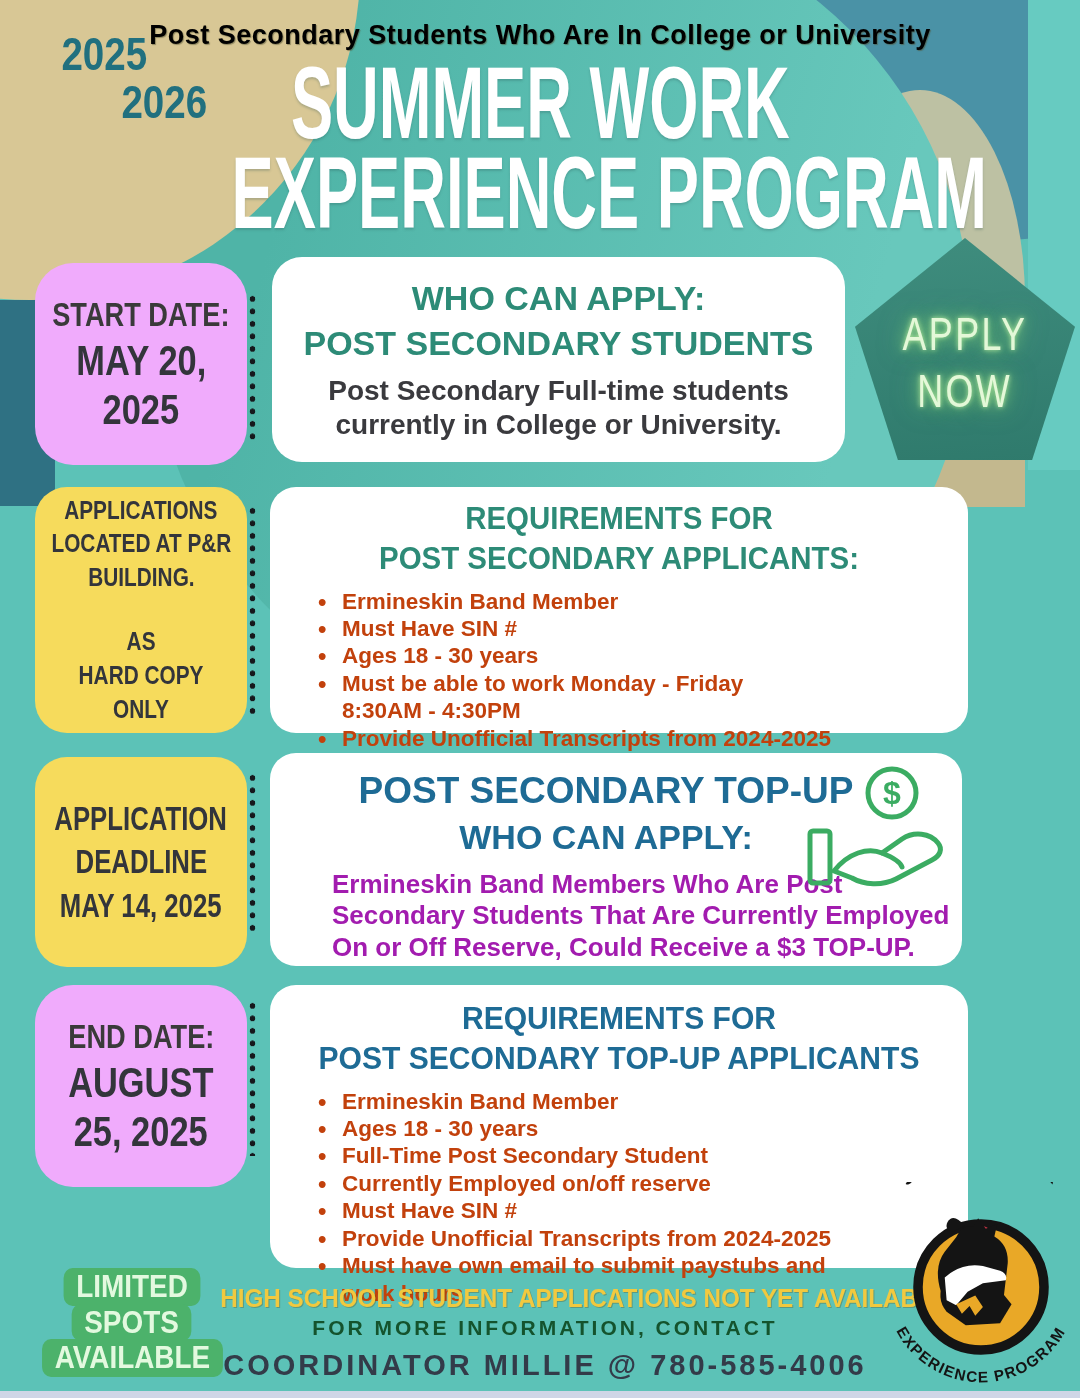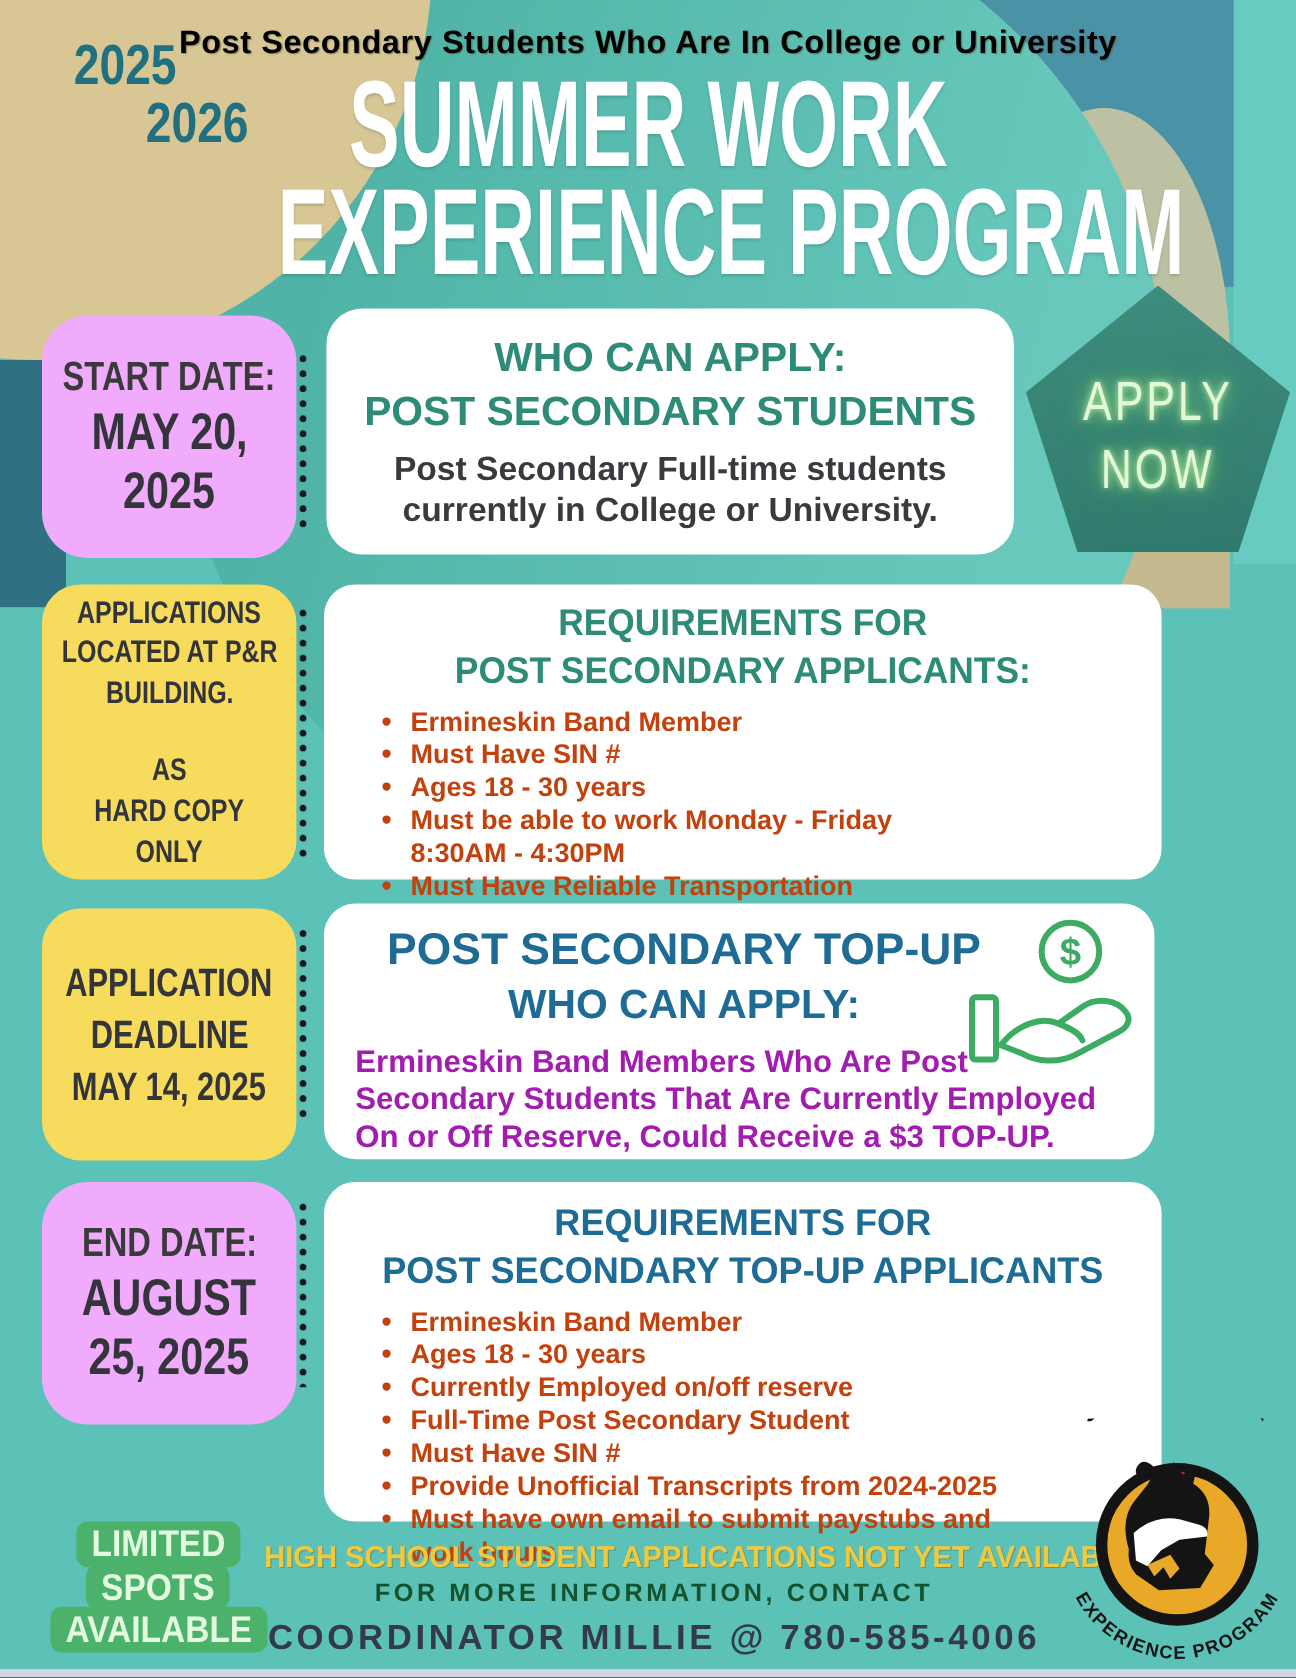--- a/index.html
+++ b/index.html
@@ -60,21 +60,21 @@
   .dots{z-index:1;left:249px;width:7px;
     background-image:radial-gradient(circle at 3.5px 6px,#16181C 2.6px,rgba(0,0,0,0) 3.1px);
     background-size:7px 12.5px;background-repeat:repeat-y;}
   .dots1{top:293px;height:152px;} .dots2{top:505px;height:212px;}
   .dots3{top:772px;height:160px;} .dots4{top:1000px;height:156px;}
   
   .card{z-index:2;background:#FFFFFF;box-sizing:border-box;}
   .cardA{left:272px;top:257px;width:573px;height:205px;border-radius:30px;
     display:flex;flex-direction:column;align-items:center;justify-content:center;gap:2px;}
   .cardB{left:270px;top:487px;width:698px;height:246px;border-radius:26px;padding-top:12px;}
-  .cardC{left:270px;top:753px;width:692px;height:213px;border-radius:26px;padding-top:14px;position:absolute;}
+  .cardC{left:270px;top:753px;width:692px;height:213px;border-radius:26px;padding-top:14px;position:absolute;padding-left:36px;}
   .cardD{left:270px;top:985px;width:698px;height:283px;border-radius:26px;padding-top:14px;}
   .h-teal{color:#2D8B77;font-size:34px;font-weight:800;line-height:1.25;text-align:center;}
   .h-tealB{color:#2D8B77;font-size:31px;font-weight:800;line-height:1.3;text-align:center;transform:scaleX(.95);}
   .h-blue{color:#1E6B95;font-weight:800;text-align:center;line-height:1.3;}
   .h-blue.c1{font-size:37px;} .h-blue.c2{font-size:34px;}
   .h-blue.d{font-size:31px;transform:scaleX(.97);}
   .bodyA{color:#3A3A3E;font-size:28px;font-weight:700;line-height:1.2;text-align:center;white-space:pre-line;margin-top:8px;}
   .bodyC{color:#a21caf;font-size:26px;font-weight:700;line-height:1.2;text-align:left;white-space:pre-line;
     padding:10px 0 0 26px;}
   ul.blist{margin:8px 0 0 0;padding:0 20px 0 46px;list-style:none;}
@@ -173,21 +173,20 @@
 
   <div class="abs card cardB">
     <div class="h-tealB">REQUIREMENTS FOR</div>
     <div class="h-tealB">POST SECONDARY APPLICANTS:</div>
     <ul class="blist">
         <li class="bullet">Ermineskin Band Member</li>
         <li class="bullet">Must Have SIN #</li>
         <li class="bullet">Ages 18 - 30 years</li>
         <li class="bullet">Must be able to work Monday - Friday
 8:30AM - 4:30PM</li>
-        <li class="bullet">Must Have Reliable Transportation</li>
         <li class="bullet">Provide Unofficial Transcripts from 2024-2025</li>
       </ul>
   </div>
 
   <div class="abs card cardC">
     <div style="width:600px;">
       <div class="h-blue c1">POST SECONDARY TOP-UP</div>
       <div class="h-blue c2">WHO CAN APPLY:</div>
     </div>
     <div class="bodyC">Ermineskin Band Members Who Are Post
@@ -203,22 +202,22 @@
       </g>
     </svg>
   </div>
 
   <div class="abs card cardD">
     <div class="h-blue d">REQUIREMENTS FOR</div>
     <div class="h-blue d">POST SECONDARY TOP-UP APPLICANTS</div>
     <ul class="blist">
         <li class="bullet">Ermineskin Band Member</li>
         <li class="bullet">Ages 18 - 30 years</li>
+        <li class="bullet">Full-Time Post Secondary Student</li>
         <li class="bullet">Currently Employed on/off reserve</li>
-        <li class="bullet">Full-Time Post Secondary Student</li>
         <li class="bullet">Must Have SIN #</li>
         <li class="bullet">Provide Unofficial Transcripts from 2024-2025</li>
         <li class="bullet">Must have own email to submit paystubs and
 work hours</li>
       </ul>
   </div>
 
   <div class="abs notice">HIGH SCHOOL STUDENT APPLICATIONS NOT YET AVAILABLE</div>
   <div class="abs contact1">FOR MORE INFORMATION, CONTACT</div>
   <div class="abs contact2">COORDINATOR MILLIE @ 780-585-4006</div>

